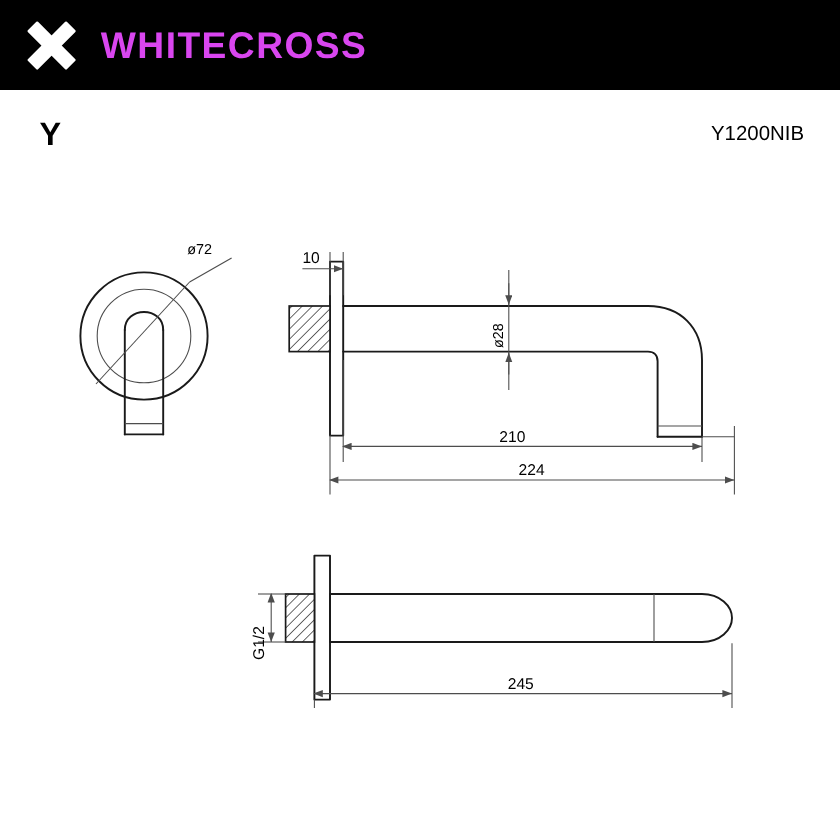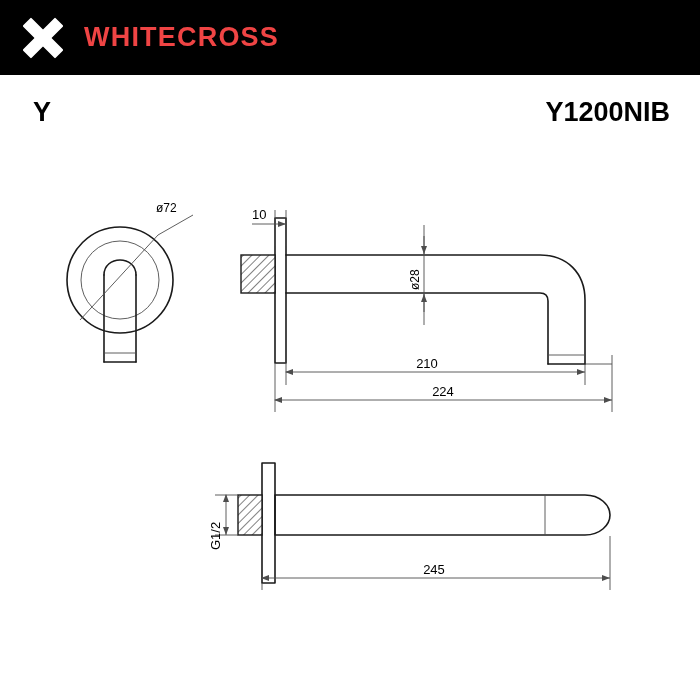--- a/index.html
+++ b/index.html
@@ -39,22 +39,22 @@
     top: 50%;
     width: 46px;
     height: 12px;
     background: #ffffff;
     border-radius: 1px;
   }
   .logo-mark .bar.b1 { transform: translate(-50%,-50%) rotate(45deg); }
   .logo-mark .bar.b2 { transform: translate(-50%,-50%) rotate(-45deg); }
   .logo-text {
     margin-left: 18px;
-    color: #ef4444;
-    font-size: 27px;
+    color: #d946ef;
+    font-size: 31px;
     font-weight: bold;
     letter-spacing: 1.2px;
     font-family: "Liberation Sans", sans-serif;
   }
 
   
   .title-row {
     position: absolute;
     left: 0;
     top: 95px;
@@ -66,22 +66,22 @@
     left: 33px;
     top: 0;
     font-size: 27px;
     font-weight: bold;
     line-height: 34px;
   }
   .model-code {
     position: absolute;
     right: 30px;
     top: 0;
-    font-size: 27px;
-    font-weight: bold;
+    font-size: 17px;
+    font-weight: normal;
     line-height: 34px;
   }
 
   
   .canvas {
     position: absolute;
     left: 0;
     top: 150px;
     width: 580px;
     height: 550px;

